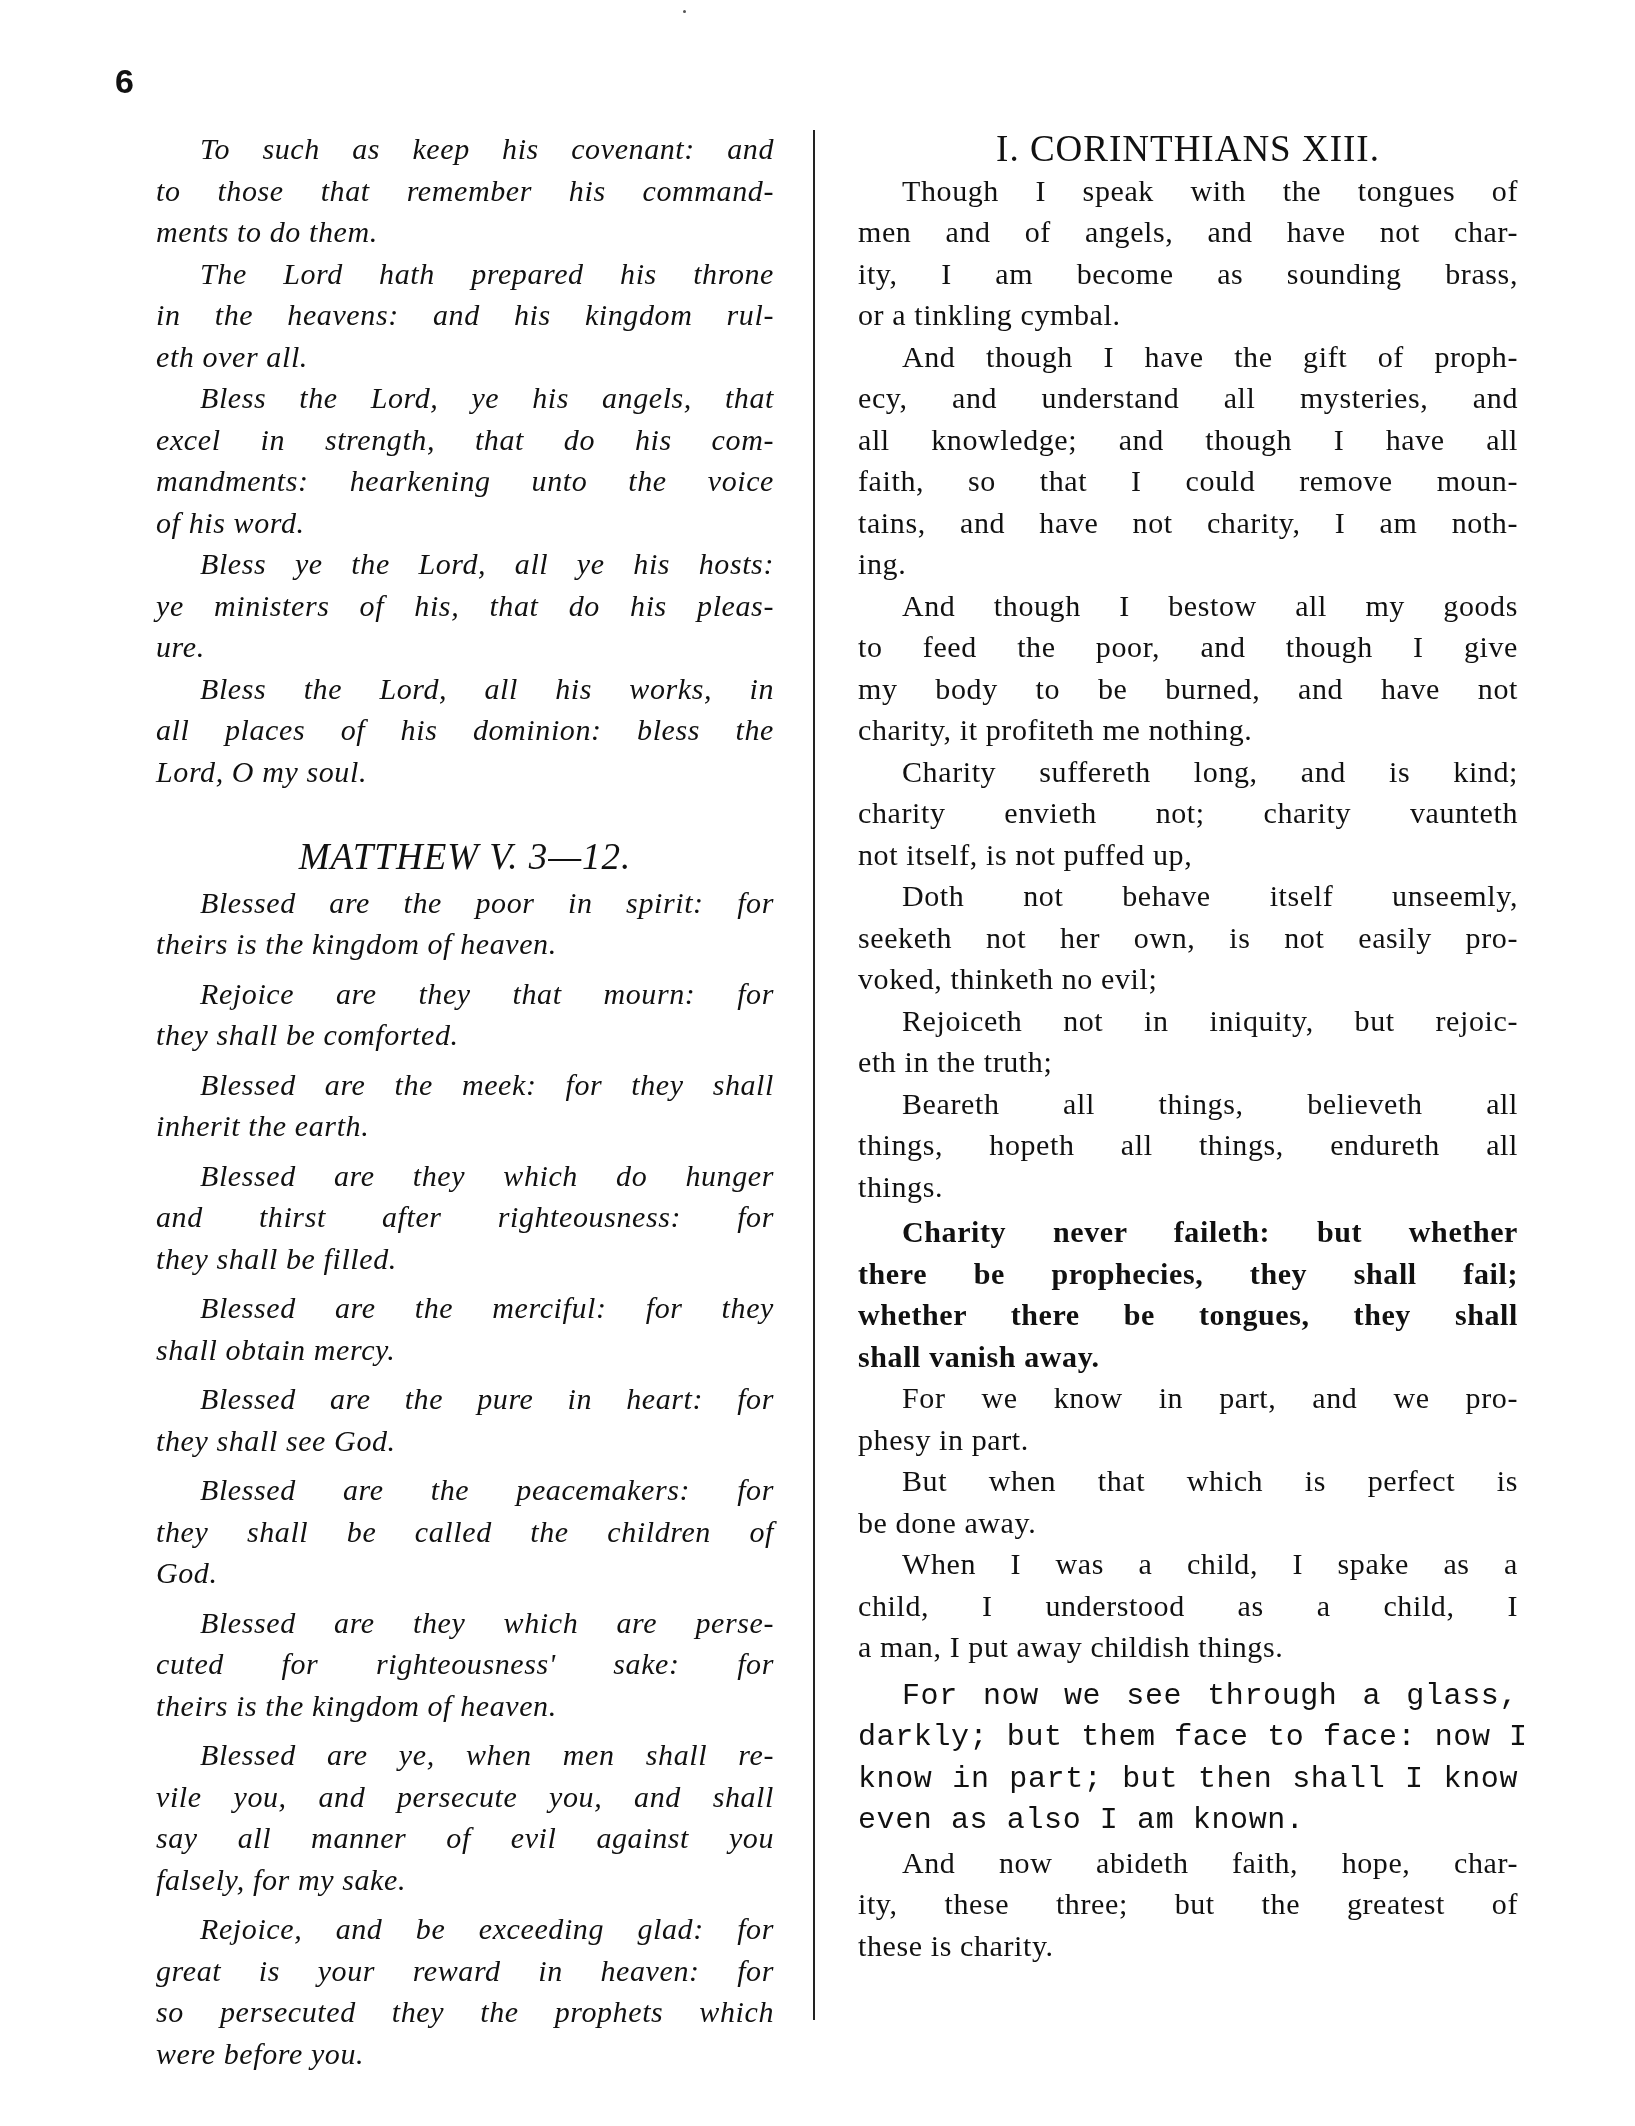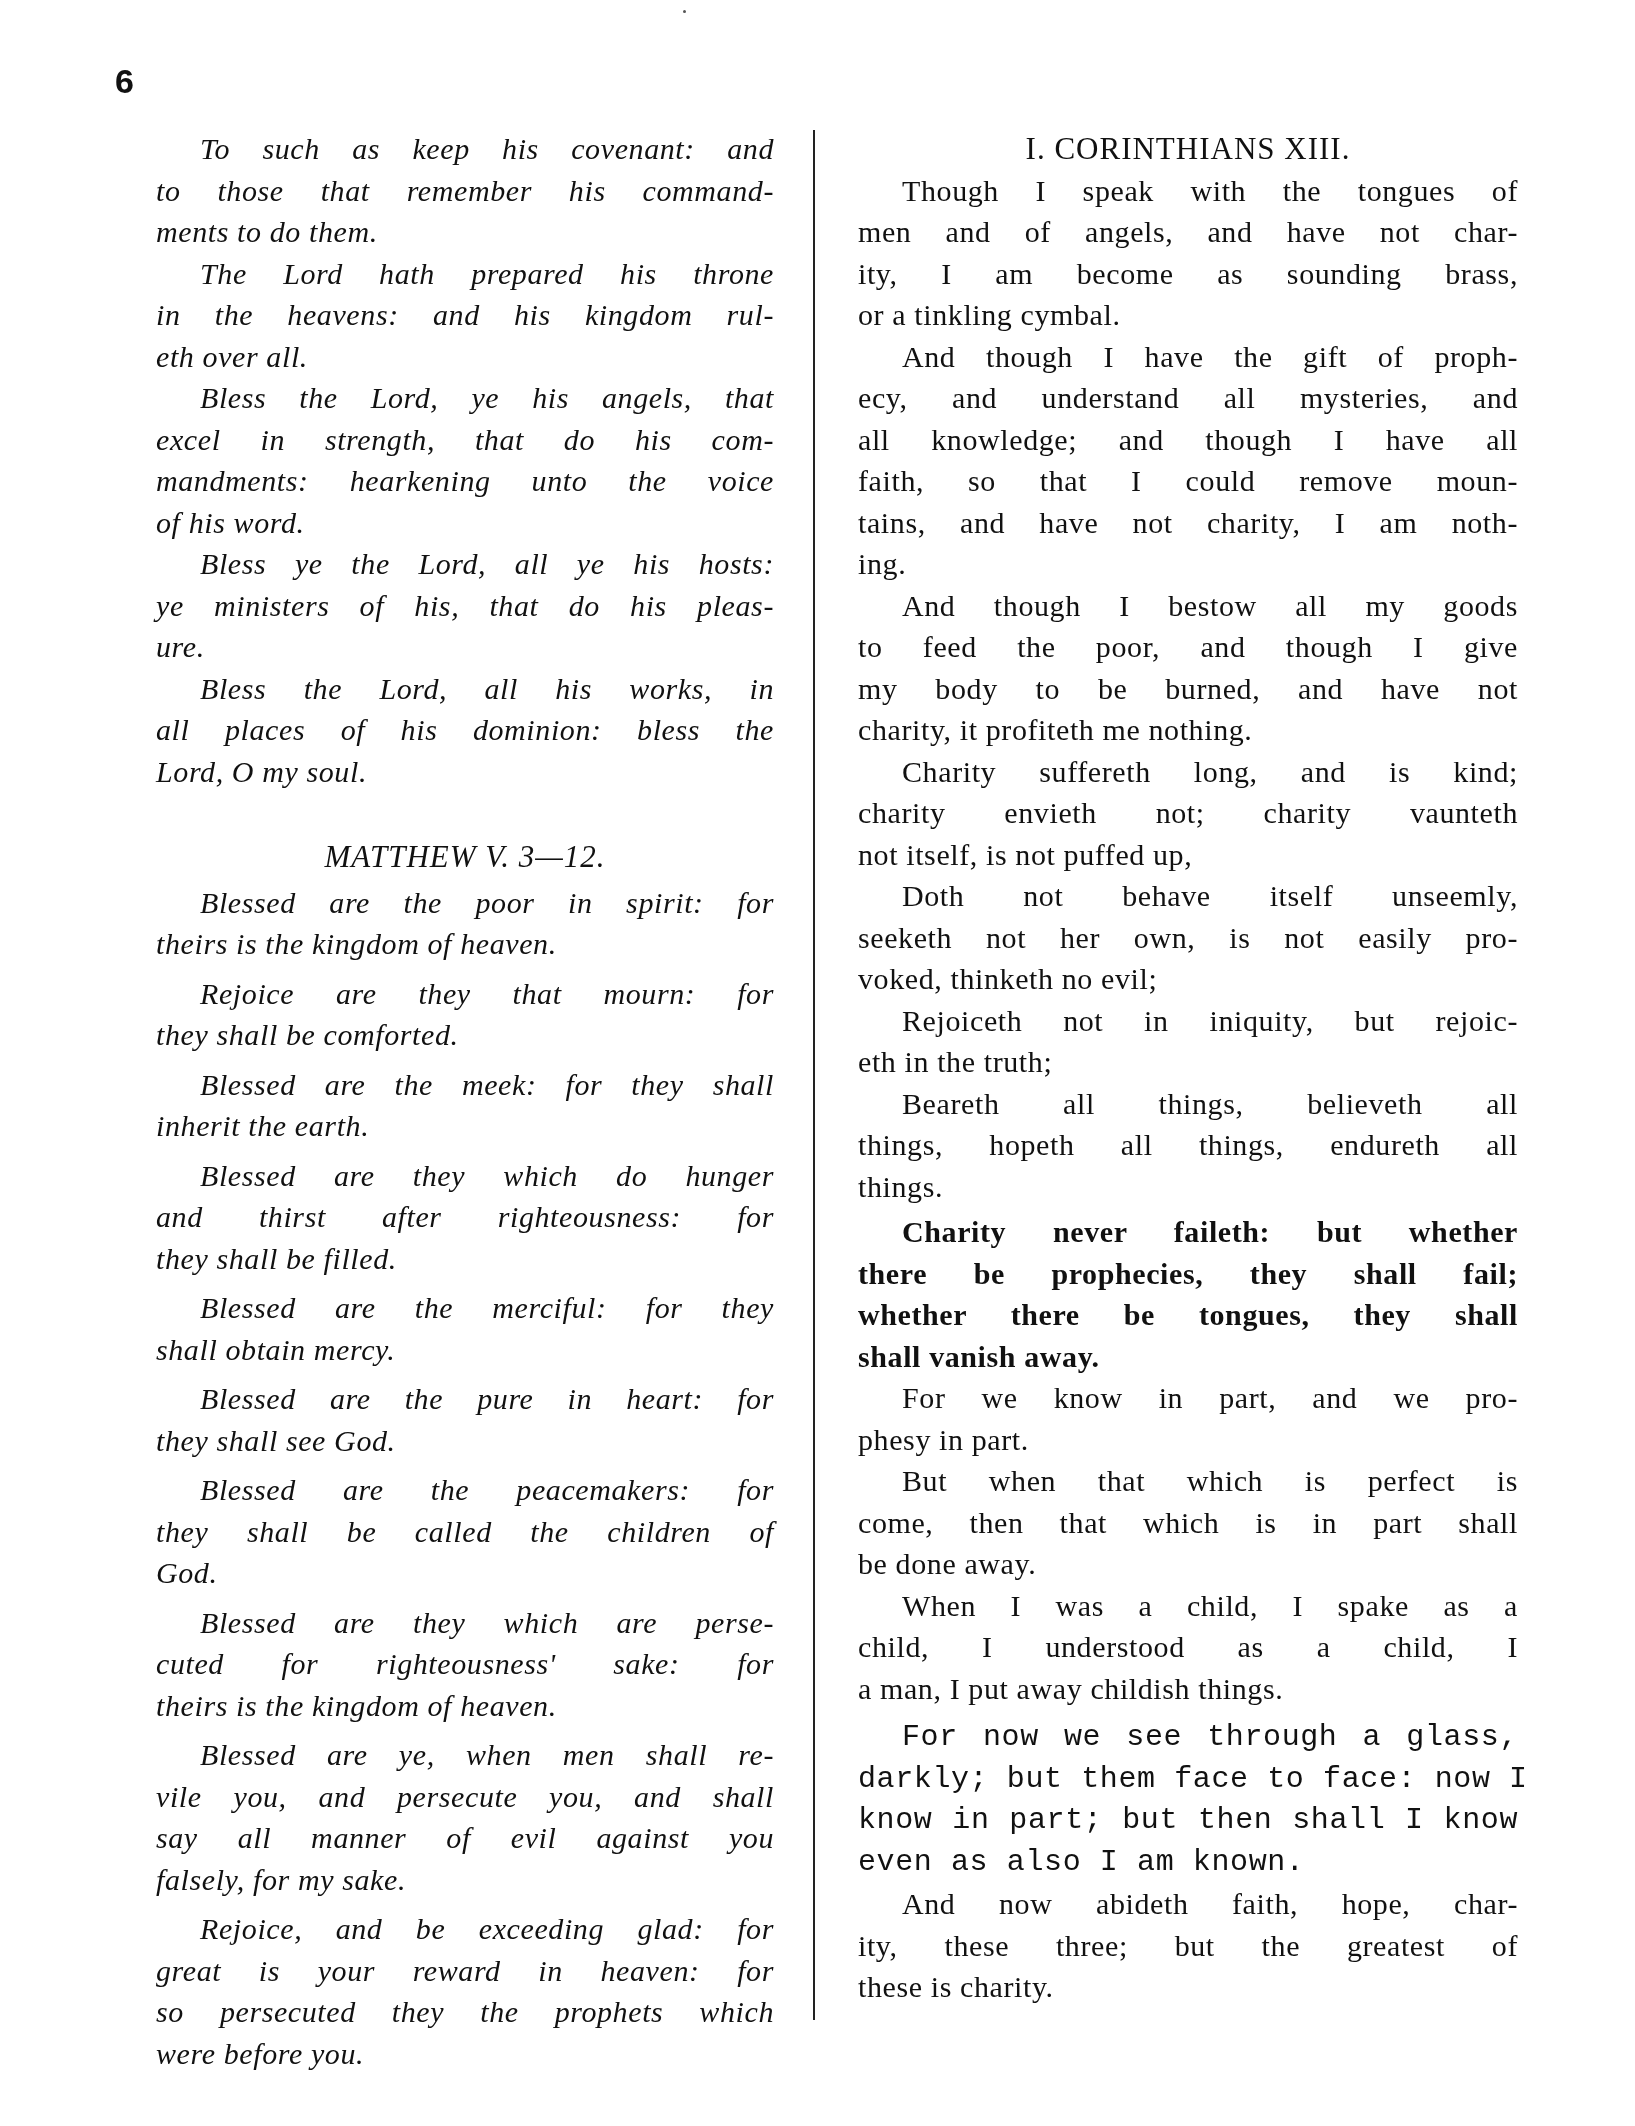--- a/index.html
+++ b/index.html
@@ -8,21 +8,21 @@
   .page-number { position: absolute; left: 115px; top: 62px; font-family: "Liberation Sans", sans-serif;
                  font-weight: bold; font-size: 34px; }
   .col { position: absolute; top: 128px; }
   .col-left { left: 156px; width: 618px; font-style: italic; }
   .col-right { left: 858px; width: 660px; }
   .divider { position: absolute; left: 813px; top: 130px; width: 2px; height: 1890px; background: #222; }
   .line { font-size: 30px; line-height: 41.5px; height: 41.5px; white-space: nowrap;
           text-align: justify; text-align-last: justify; letter-spacing: 0.6px; }
   .line.last { text-align-last: left; }
   .line.indent { padding-left: 44px; }
-  .heading { font-size: 31px; line-height: 41.5px; height: 41.5px; text-align: center; letter-spacing: 1px; }
+  .heading { font-size: 37px; line-height: 41.5px; height: 41.5px; text-align: center; letter-spacing: 1px; }
   .para { margin-bottom: 0; }
   .mt-heading { margin-top: 44px; margin-bottom: 4px; }
   .dot { position: absolute; width: 3px; height: 3px; background: #555; border-radius: 50%; }
 </style>
 </head>
 <body>
 
 <div>
   <div class="page-number">6</div>
   <div class="dot" style="left:683px;top:10px;"></div>
@@ -157,21 +157,20 @@
           <div class="line">there be prophecies, they shall fail;</div>
           <div class="line">whether there be tongues, they shall</div>
           <div class="line last">shall vanish away.</div>
         </div>
         <div class="para" style="margin-top: 0px;">
           <div class="line indent">For we know in part, and we pro-</div>
           <div class="line last">phesy in part.</div>
         </div>
         <div class="para" style="margin-top: 0px;">
           <div class="line indent">But when that which is perfect is</div>
-          <div class="line">come, then that which is in part shall</div>
           <div class="line last">be done away.</div>
         </div>
         <div class="para" style="margin-top: 0px;">
           <div class="line indent">When I was a child, I spake as a</div>
           <div class="line">child, I understood as a child, I</div>
           <div class="line last">a man, I put away childish things.</div>
         </div>
         <div class="para" style="margin-top: 8px; font-family: Liberation Mono, monospace;">
           <div class="line indent">For now we see through a glass,</div>
           <div class="line">darkly; but them face to face: now I</div>

